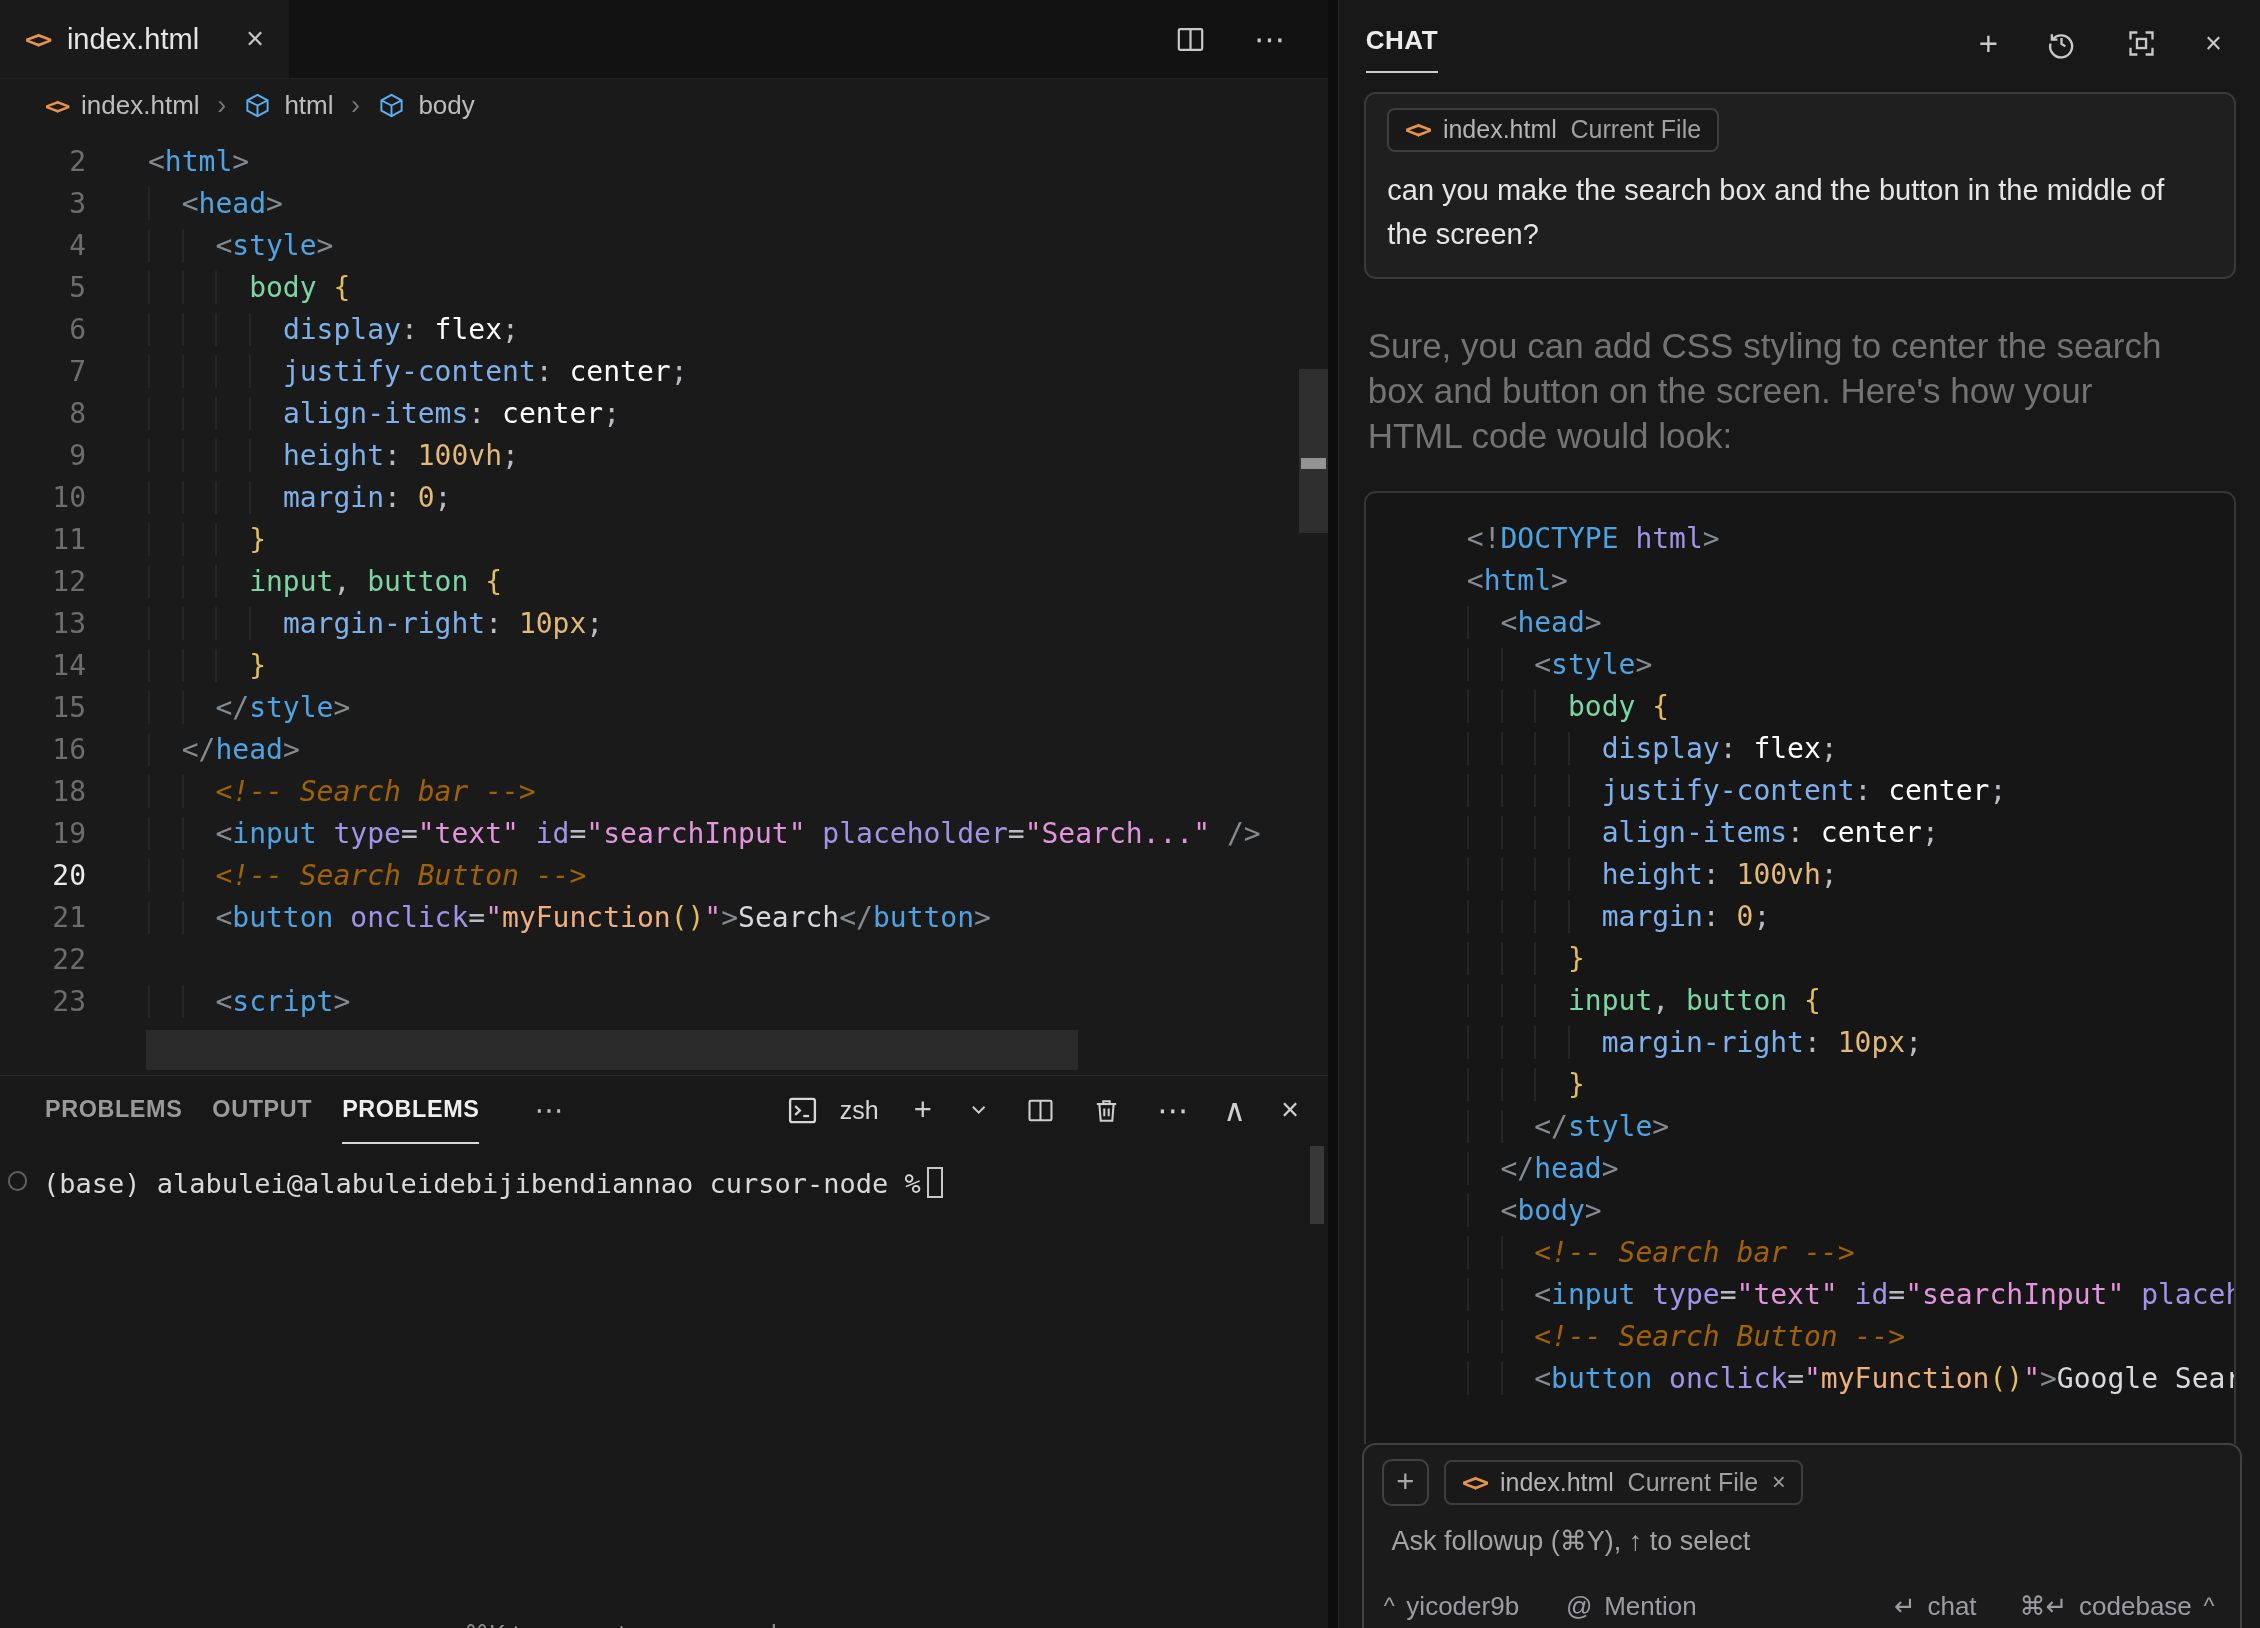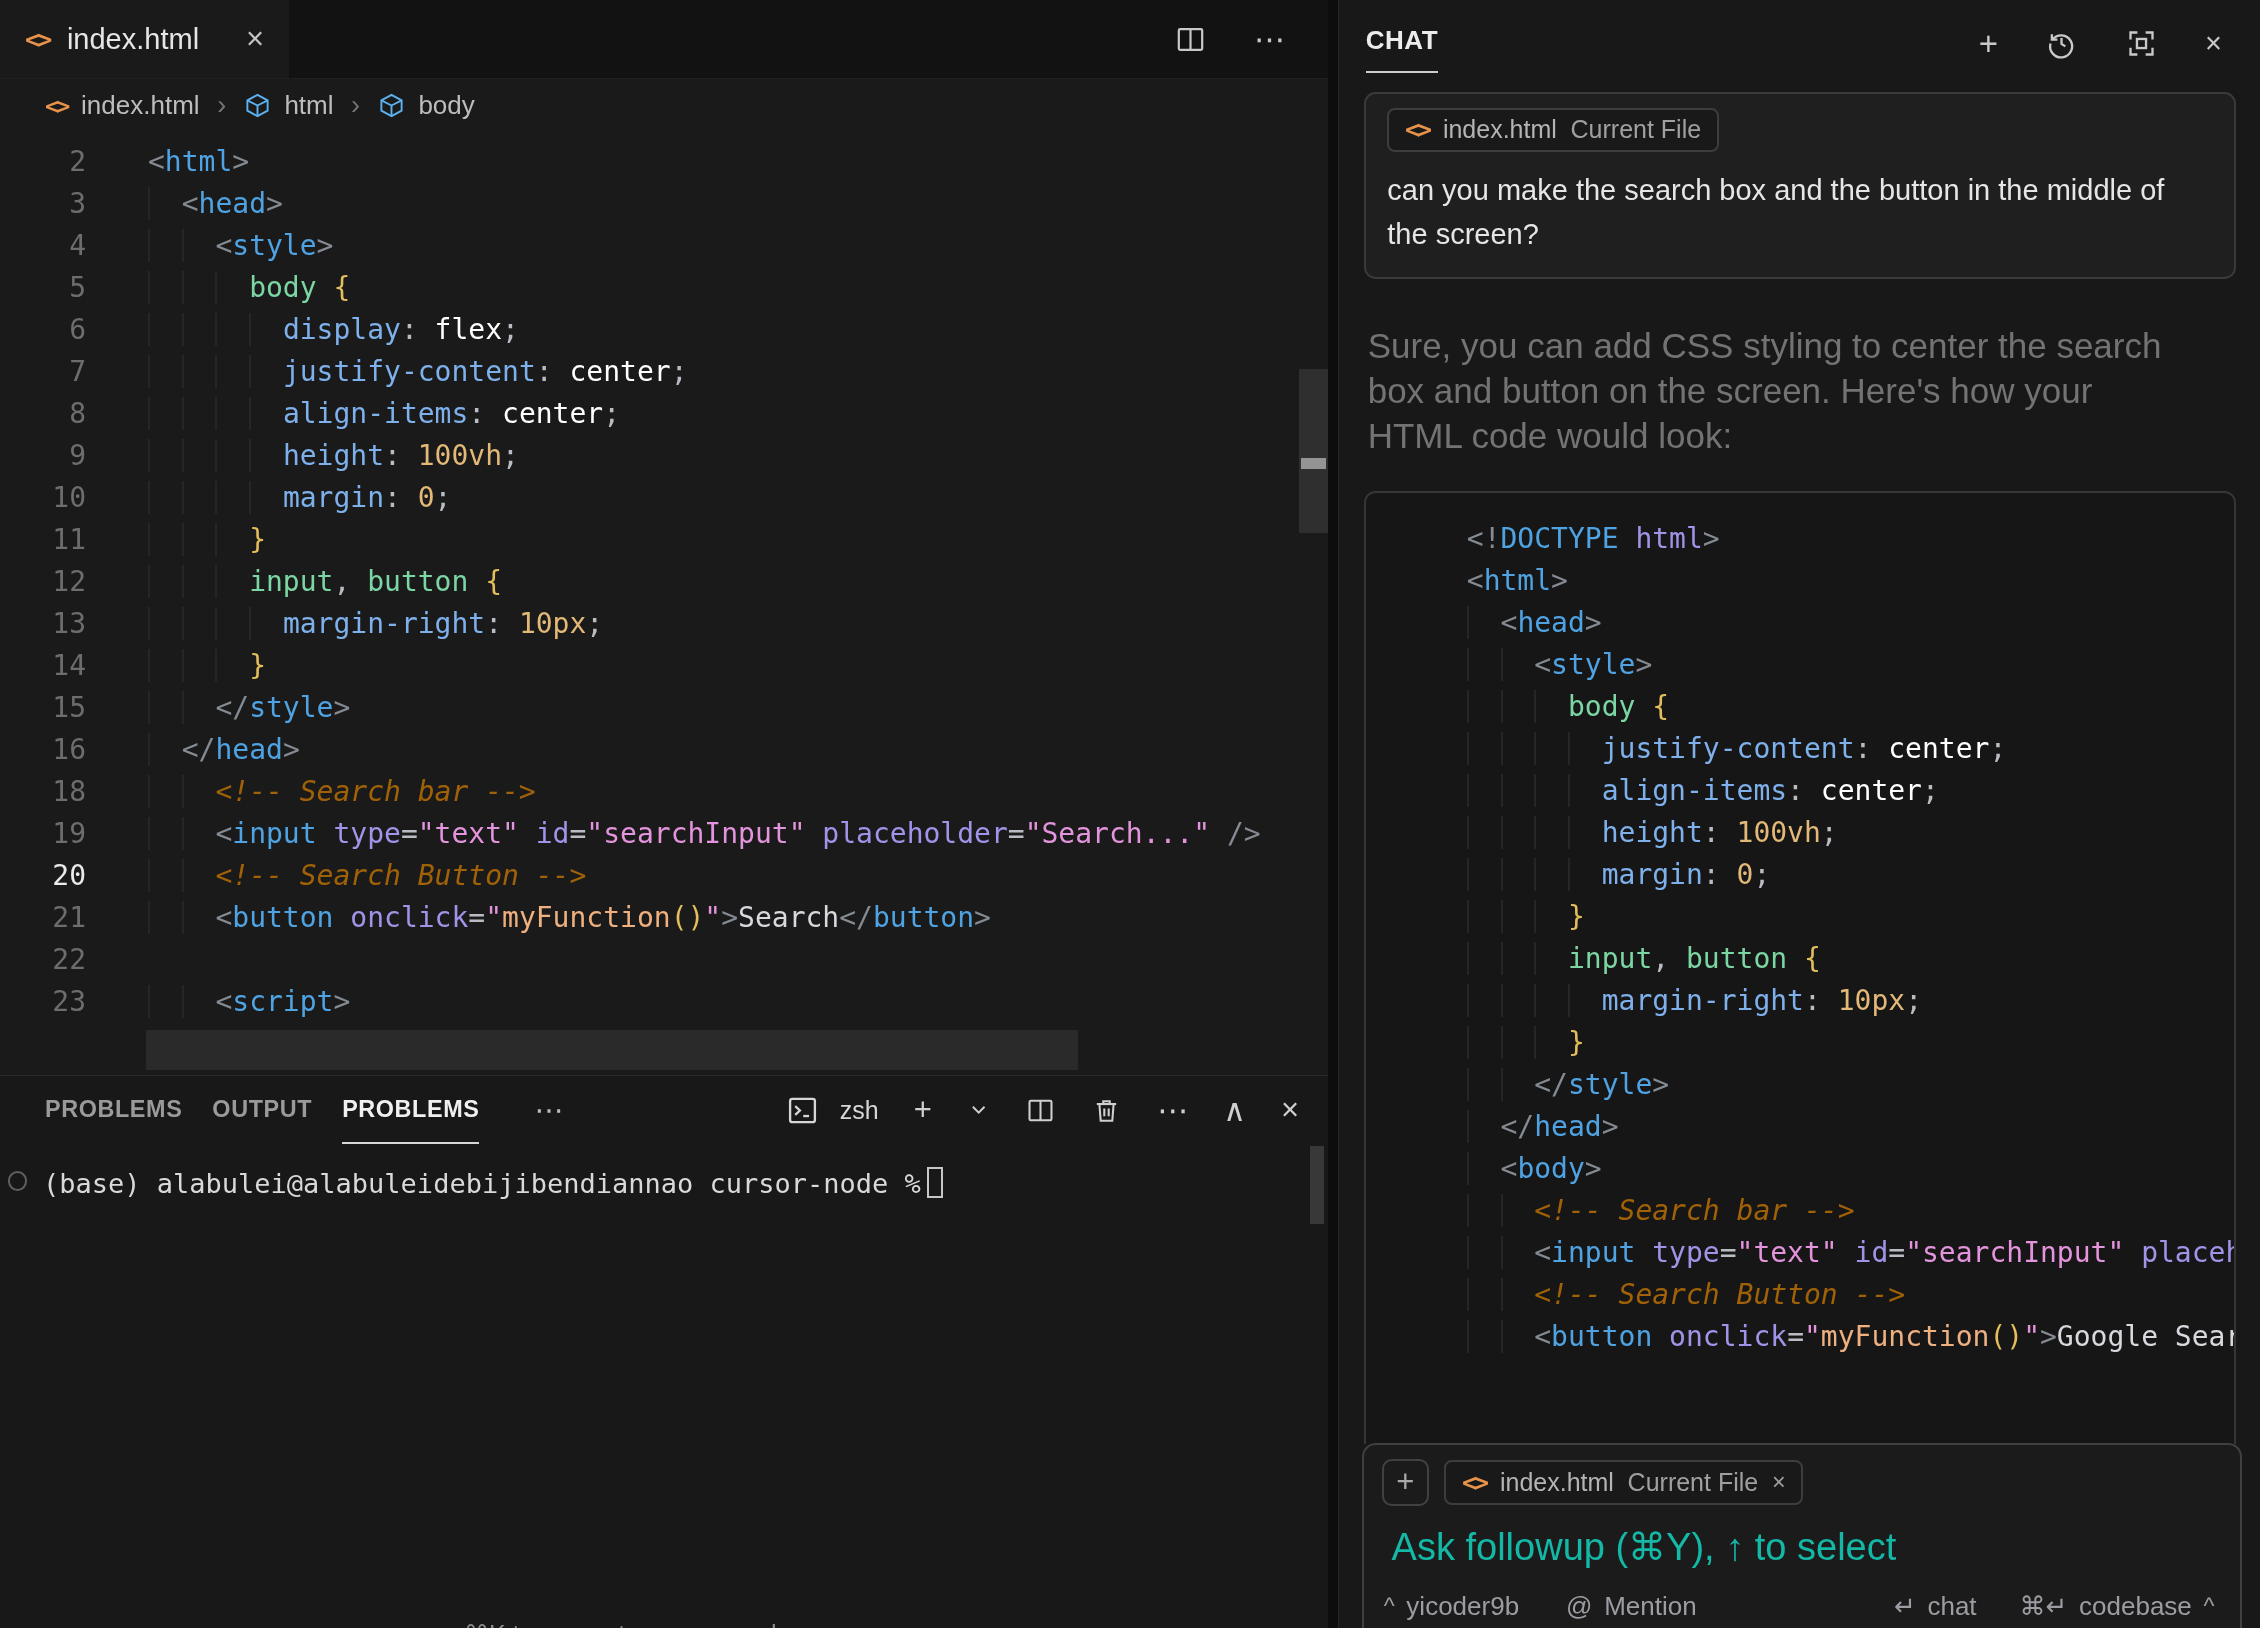--- a/index.html
+++ b/index.html
@@ -66,21 +66,21 @@
   .chip-suffix { color:#a0a0a0; }
   .chip-close { color:#9f9f9f; font-size:23.4px; }
   .user-text { margin-top:15.6px; font-size:29px; line-height:44px; color:#e6e6e6; max-width:829px; }
   .assistant-text { margin-top:44px; font-size:35px; line-height:45px; color:#737373; max-width:814px; padding-left:3.9px; }
   .chat-code { margin-top:33px; border:2px solid #363636; background:#161616; border-radius:11.7px; padding:25px 0 35px 39px;
                font-family:"DejaVu Sans Mono",monospace; font-size:28px; line-height:42px; overflow:hidden; height:975px; }
 
   .chat-input { position:absolute; left:23.4px; right:19.5px; top:1443px; height:234px; border:2px solid #3f3f44; border-radius:13.7px; background:#1b1b1b; padding:13.7px 17.6px; }
   .input-chip-row { display:flex; align-items:center; gap:15.6px; }
   .add-box { width:47px; height:47px; border:2px solid #414141; border-radius:9.8px; display:flex; align-items:center; justify-content:center; color:#a8a8a8; font-size:31px; }
-  .input-placeholder { margin:19.5px 0 0 9.8px; font-size:38px; color:#14b8a6; }
+  .input-placeholder { margin:19.5px 0 0 9.8px; font-size:27px; color:#a3a3a3; }
   .input-footer { position:absolute; left:19.5px; right:25px; top:146px; display:flex; align-items:center; font-size:26px; color:#9c9ca3; }
   .if-group { display:flex; align-items:center; gap:11.7px; }
   .if-caret { font-size:23.4px; }
   .mention-group { margin-left:47px; }
   .if-right { margin-left:auto; display:flex; align-items:center; gap:43px; }
 
   svg { display:block; }
 </style>
 </head>
 <body>
@@ -241,20 +241,21 @@
       </div>
 
       <div class="assistant-text">Sure, you can add CSS styling to center the search box and button on the screen. Here's how your HTML code would look:</div>
 
       <div class="chat-code" id="chat-code">
           <div class="cl"><span class="lc"><span class="tk-brk">&lt;!</span><span class="tk-tag">DOCTYPE</span><span class="tk-txt"> </span><span class="tk-attr">html</span><span class="tk-brk">&gt;</span></span></div>
           <div class="cl"><span class="lc"><span class="tk-brk">&lt;</span><span class="tk-tag">html</span><span class="tk-brk">&gt;</span></span></div>
           <div class="cl"><span class="lc"><span class="ind">  </span><span class="tk-brk">&lt;</span><span class="tk-tag">head</span><span class="tk-brk">&gt;</span></span></div>
           <div class="cl"><span class="lc"><span class="ind">  </span><span class="ind">  </span><span class="tk-brk">&lt;</span><span class="tk-tag">style</span><span class="tk-brk">&gt;</span></span></div>
           <div class="cl"><span class="lc"><span class="ind">  </span><span class="ind">  </span><span class="ind">  </span><span class="tk-sel">body</span><span class="tk-txt"> </span><span class="tk-brace">{</span></span></div>
+          <div class="cl"><span class="lc"><span class="ind">  </span><span class="ind">  </span><span class="ind">  </span><span class="ind">  </span><span class="tk-prop">display</span><span class="tk-pun">: </span><span class="tk-val">flex</span><span class="tk-pun">;</span></span></div>
           <div class="cl"><span class="lc"><span class="ind">  </span><span class="ind">  </span><span class="ind">  </span><span class="ind">  </span><span class="tk-prop">justify-content</span><span class="tk-pun">: </span><span class="tk-val">center</span><span class="tk-pun">;</span></span></div>
           <div class="cl"><span class="lc"><span class="ind">  </span><span class="ind">  </span><span class="ind">  </span><span class="ind">  </span><span class="tk-prop">align-items</span><span class="tk-pun">: </span><span class="tk-val">center</span><span class="tk-pun">;</span></span></div>
           <div class="cl"><span class="lc"><span class="ind">  </span><span class="ind">  </span><span class="ind">  </span><span class="ind">  </span><span class="tk-prop">height</span><span class="tk-pun">: </span><span class="tk-num">100vh</span><span class="tk-pun">;</span></span></div>
           <div class="cl"><span class="lc"><span class="ind">  </span><span class="ind">  </span><span class="ind">  </span><span class="ind">  </span><span class="tk-prop">margin</span><span class="tk-pun">: </span><span class="tk-num">0</span><span class="tk-pun">;</span></span></div>
           <div class="cl"><span class="lc"><span class="ind">  </span><span class="ind">  </span><span class="ind">  </span><span class="tk-brace">}</span></span></div>
           <div class="cl"><span class="lc"><span class="ind">  </span><span class="ind">  </span><span class="ind">  </span><span class="tk-sel">input</span><span class="tk-pun">, </span><span class="tk-sel">button</span><span class="tk-txt"> </span><span class="tk-brace">{</span></span></div>
           <div class="cl"><span class="lc"><span class="ind">  </span><span class="ind">  </span><span class="ind">  </span><span class="ind">  </span><span class="tk-prop">margin-right</span><span class="tk-pun">: </span><span class="tk-num">10px</span><span class="tk-pun">;</span></span></div>
           <div class="cl"><span class="lc"><span class="ind">  </span><span class="ind">  </span><span class="ind">  </span><span class="tk-brace">}</span></span></div>
           <div class="cl"><span class="lc"><span class="ind">  </span><span class="ind">  </span><span class="tk-brk">&lt;/</span><span class="tk-tag">style</span><span class="tk-brk">&gt;</span></span></div>
           <div class="cl"><span class="lc"><span class="ind">  </span><span class="tk-brk">&lt;/</span><span class="tk-tag">head</span><span class="tk-brk">&gt;</span></span></div>

